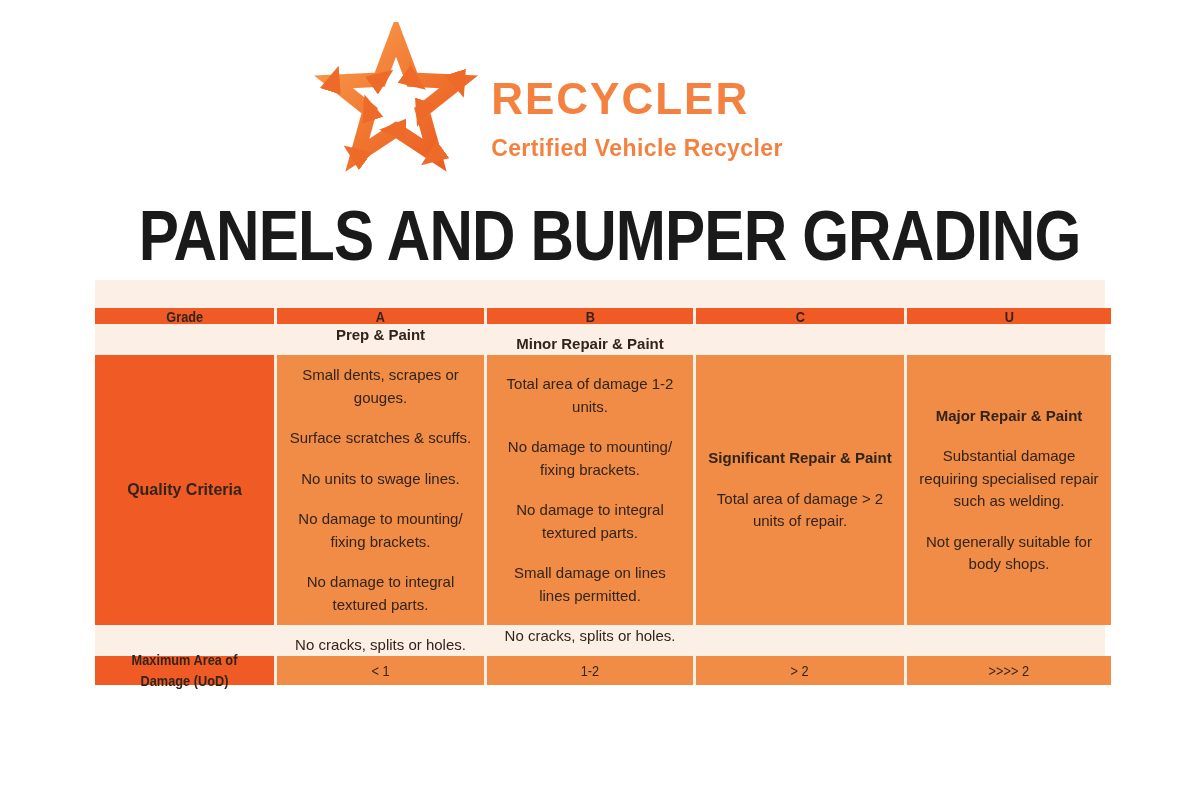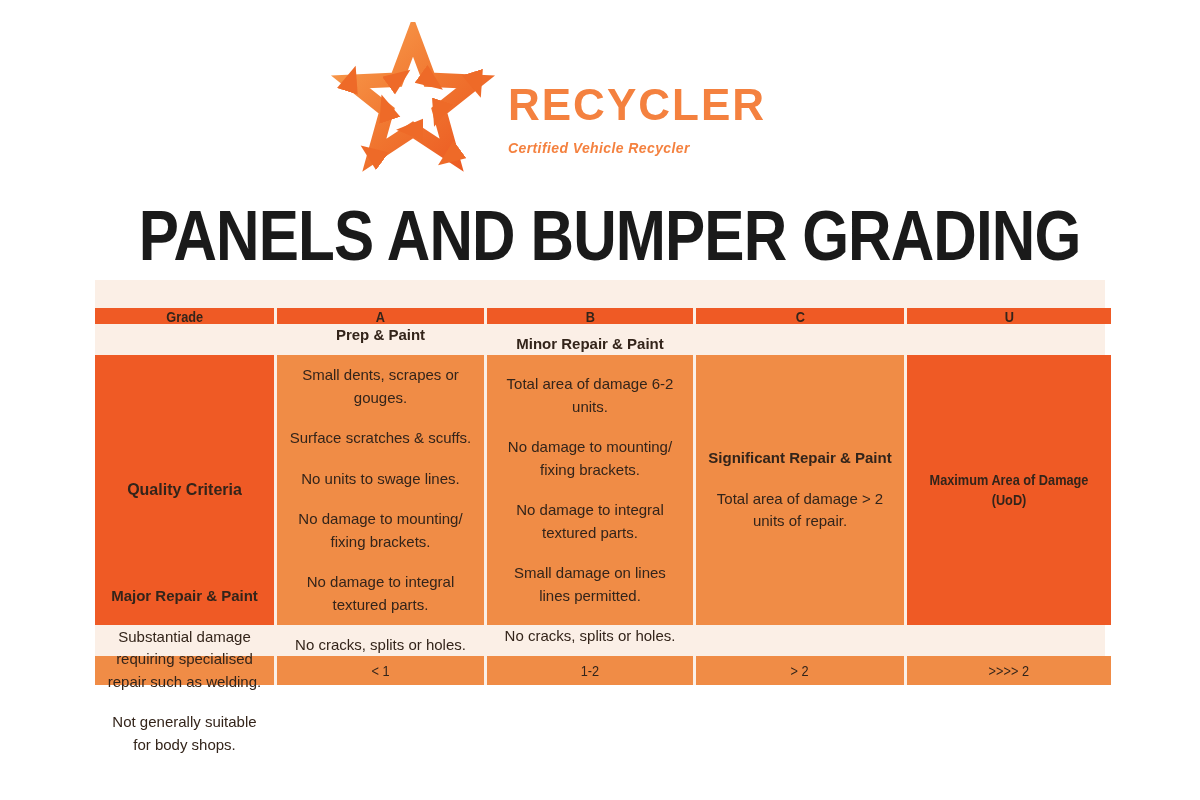--- a/index.html
+++ b/index.html
@@ -23,21 +23,21 @@
     gap:6px;
   }
   .star-wrap{width:178px;height:156px;flex:0 0 auto;}
   .logo-text{display:flex;flex-direction:column;justify-content:center;padding-top:38px;}
   .brand{
     color:var(--logo-orange);
     font-size:44px;font-weight:700;letter-spacing:2px;line-height:1.05;
   }
   .tagline{
     color:var(--logo-orange);
-    font-size:14px;font-weight:700;letter-spacing:.4px;margin-top:12px;font-style:italic;
+    font-size:23px;font-weight:700;letter-spacing:.4px;margin-top:12px;
   }
 
   
   .page-title{
     position:absolute;top:196px;left:0;width:100%;
     text-align:center;color:var(--title-black);
     font-size:70px;font-weight:700;letter-spacing:-1px;white-space:nowrap;margin-left:10px;
   }
   .page-title .squeeze{display:inline-block;transform:scaleX(.86);transform-origin:center;}
 
@@ -112,38 +112,38 @@
         <p class="cell-title">Prep &amp; Paint</p>
         <p>Small dents, scrapes or gouges.</p>
         <p>Surface scratches &amp; scuffs.</p>
         <p>No units to swage lines.</p>
         <p>No damage to mounting/ fixing brackets.</p>
         <p>No damage to integral textured parts.</p>
         <p>No cracks, splits or holes.</p>
       </div>
     <div class="cell bodycell">
         <p class="cell-title">Minor Repair &amp; Paint</p>
-        <p>Total area of damage 6-2 units.</p>
+        <p>Total area of damage 1-2 units.</p>
         <p>No damage to mounting/ fixing brackets.</p>
         <p>No damage to integral textured parts.</p>
         <p>Small damage on lines lines permitted.</p>
         <p>No cracks, splits or holes.</p>
       </div>
     <div class="cell bodycell">
         <p class="cell-title">Significant Repair &amp; Paint</p>
         <p>Total area of damage &gt; 2 units of repair.</p>
       </div>
-    <div class="cell labelcell">
-        <span class="cond maxlabel">Maximum Area of Damage (UoD)</span>
-      </div>
-
     <div class="cell bodycell">
         <p class="cell-title">Major Repair &amp; Paint</p>
         <p>Substantial damage requiring specialised repair such as welding.</p>
         <p>Not generally suitable for body shops.</p>
+      </div>
+
+    <div class="cell labelcell">
+        <span class="cond maxlabel">Maximum Area of Damage (UoD)</span>
       </div>
     <div class="cell valcell">
         <span class="cond">&lt; 1</span>
       </div>
     <div class="cell valcell">
         <span class="cond">1-2</span>
       </div>
     <div class="cell valcell">
         <span class="cond">&gt; 2</span>
       </div>

